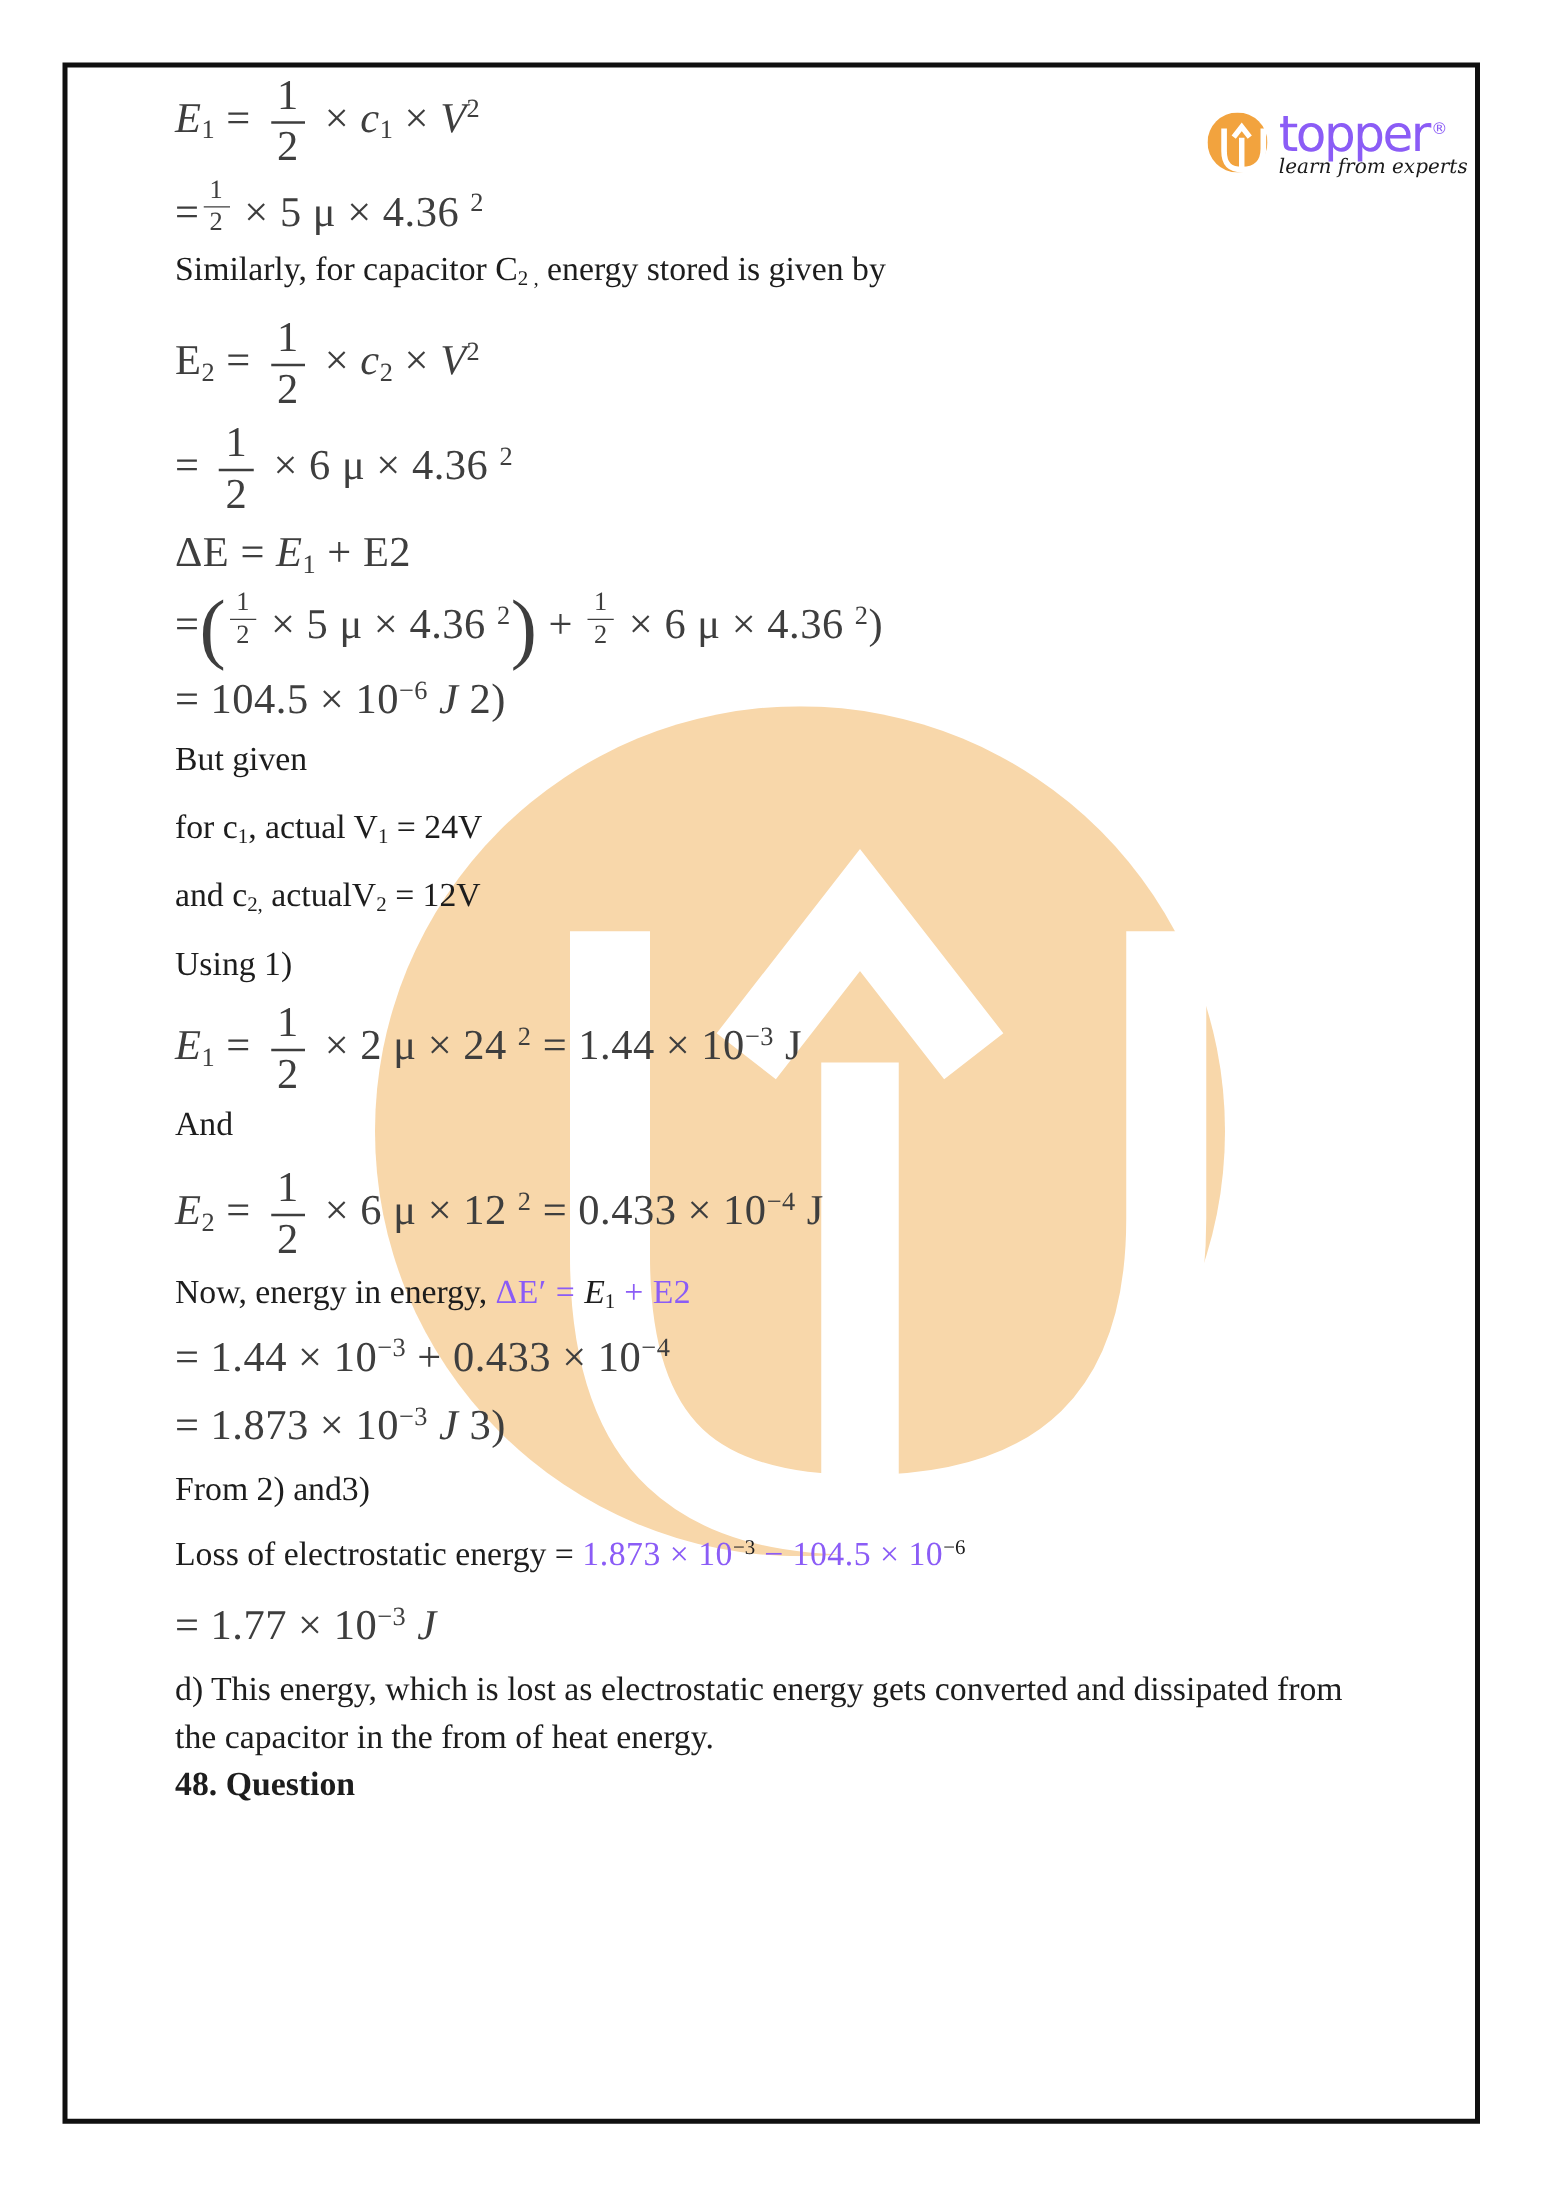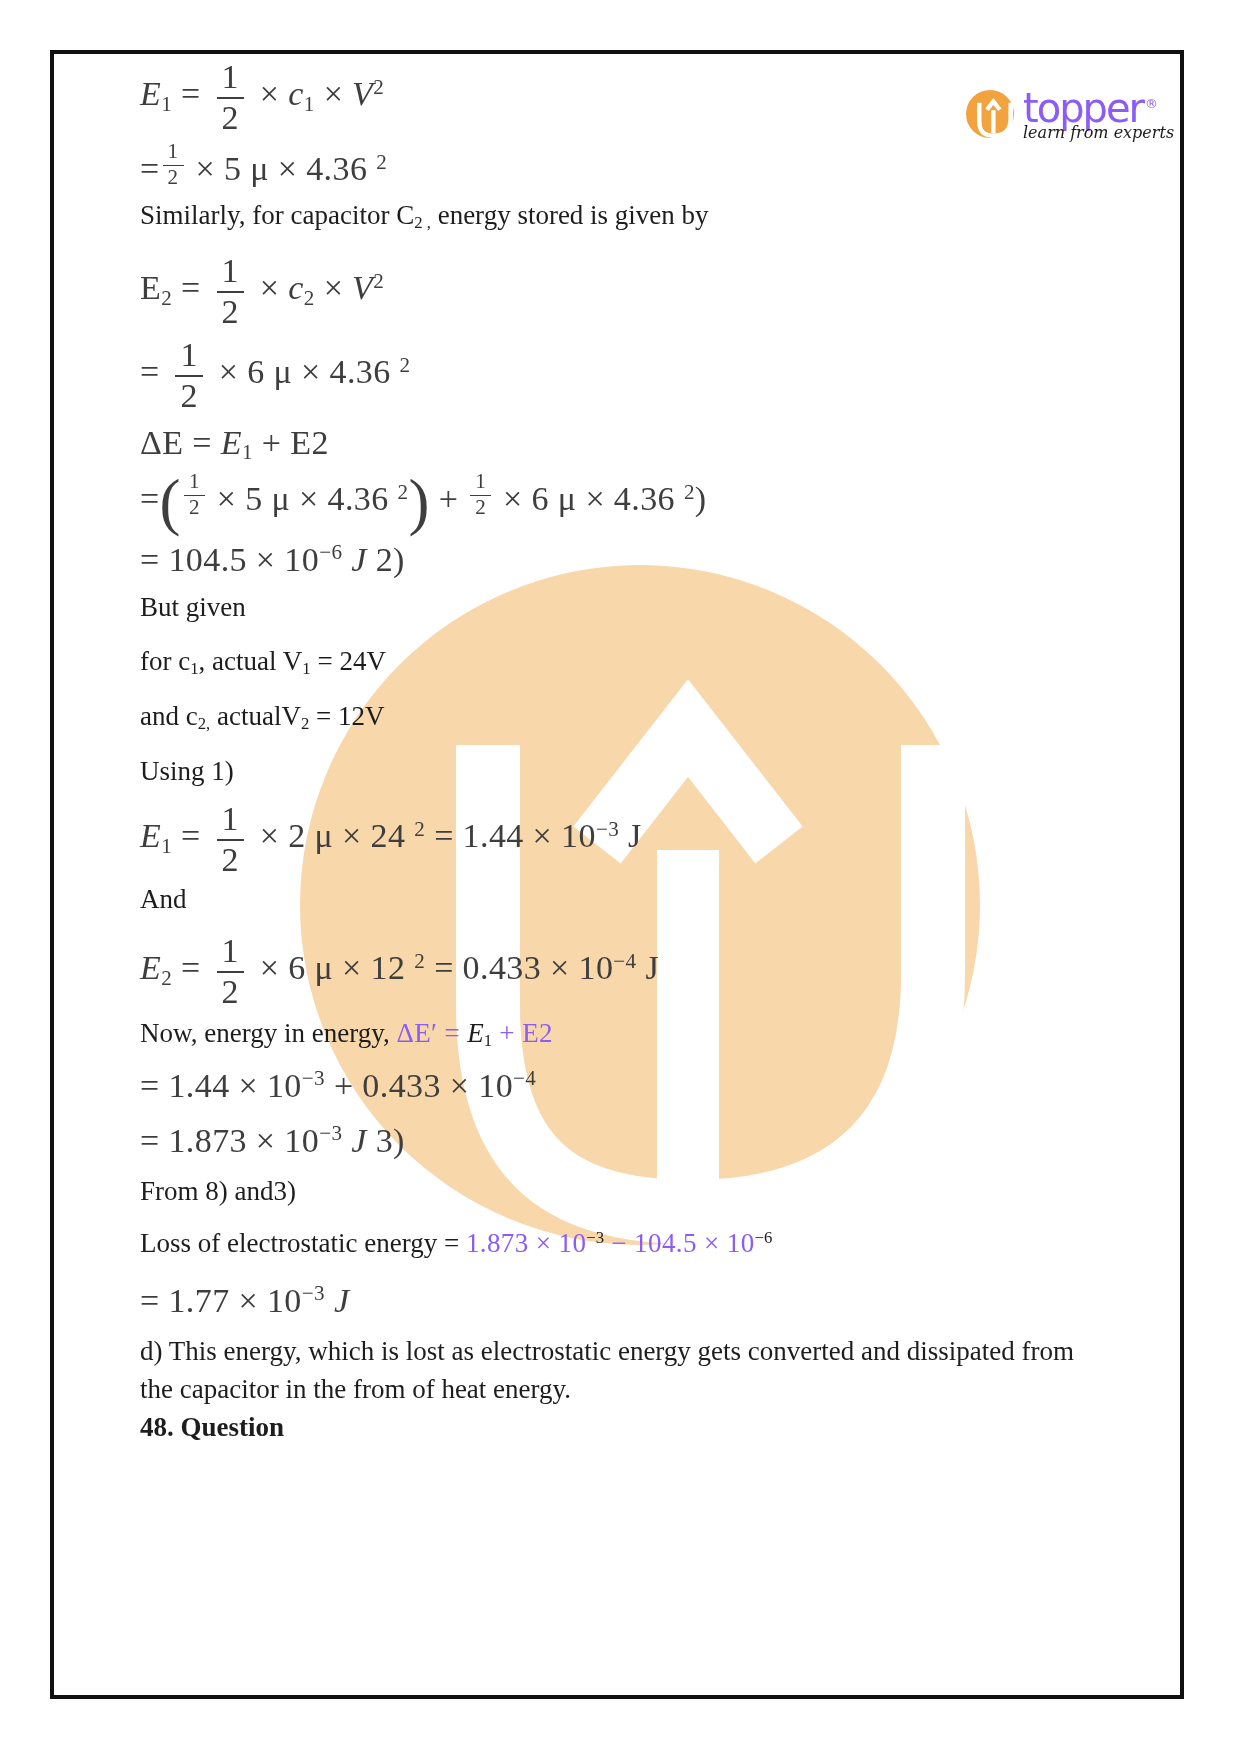--- a/index.html
+++ b/index.html
@@ -84,17 +84,17 @@
 <div class="line txt" style="top:592px"><span class="r">But given</span></div>
 <div class="line txt" style="top:646px"><span class="r">for c</span><span class="sub">1</span><span class="r">, actual V</span><span class="sub">1</span><span class="r"> = 24V</span></div>
 <div class="line txt" style="top:701px"><span class="r">and c</span><span class="sub">2,</span><span class="r"> actualV</span><span class="sub">2</span><span class="r"> = 12V</span></div>
 <div class="line txt" style="top:756px"><span class="r">Using 1)</span></div>
 <div class="line eq" style="top:800px"><span class="i">E</span><span class="sub">1</span><span class="r"> = </span><span class="frac big"><span class="num">1</span><span class="den">2</span></span><span class="r"> ×  2 μ × 24 </span><span class="sup">2</span><span class="r">  =  1.44  ×  10</span><span class="sup">−3</span><span class="r"> J</span></div>
 <div class="line txt" style="top:884px"><span class="r">And</span></div>
 <div class="line eq" style="top:932px"><span class="i">E</span><span class="sub">2</span><span class="r"> = </span><span class="frac big"><span class="num">1</span><span class="den">2</span></span><span class="r"> ×  6 μ × 12 </span><span class="sup">2</span><span class="r">  =  0.433  ×  10</span><span class="sup">−4</span><span class="r"> J</span></div>
 <div class="line txt" style="top:1018px"><span class="r">Now, energy in energy, </span><span class="e">ΔE′  =  </span><span class="i">E</span><span class="sub">1</span><span class="e"> +  E2</span></div>
 <div class="line eq" style="top:1066px"><span class="r">=  1.44  ×  10</span><span class="sup">−3</span><span class="r">  +  0.433  ×  10</span><span class="sup">−4</span></div>
 <div class="line eq" style="top:1121px"><span class="r">= 1.873  ×  10</span><span class="sup">−3</span><span class="i"> J</span><span class="r"> 3)</span></div>
-<div class="line txt" style="top:1176px"><span class="r">From 8) and3)</span></div>
+<div class="line txt" style="top:1176px"><span class="r">From 2) and3)</span></div>
 <div class="line txt" style="top:1228px"><span class="r">Loss of electrostatic energy = </span><span class="e">1.873  ×  10</span><span class="sup">−3</span><span class="e">  −  104.5 × 10</span><span class="sup">−6</span></div>
 <div class="line eq" style="top:1281px"><span class="r">=  1.77  ×  10</span><span class="sup">−3</span><span class="i"> J</span></div>
 <div class="line txt wrap" style="top:1333px"><span class="r">d) This energy, which is lost as electrostatic energy gets converted and dissipated from the capacitor in the from of heat energy.</span></div>
 <div class="line txt" style="top:1412px"><span class="b">48. Question</span></div>
 
 </body></html>

